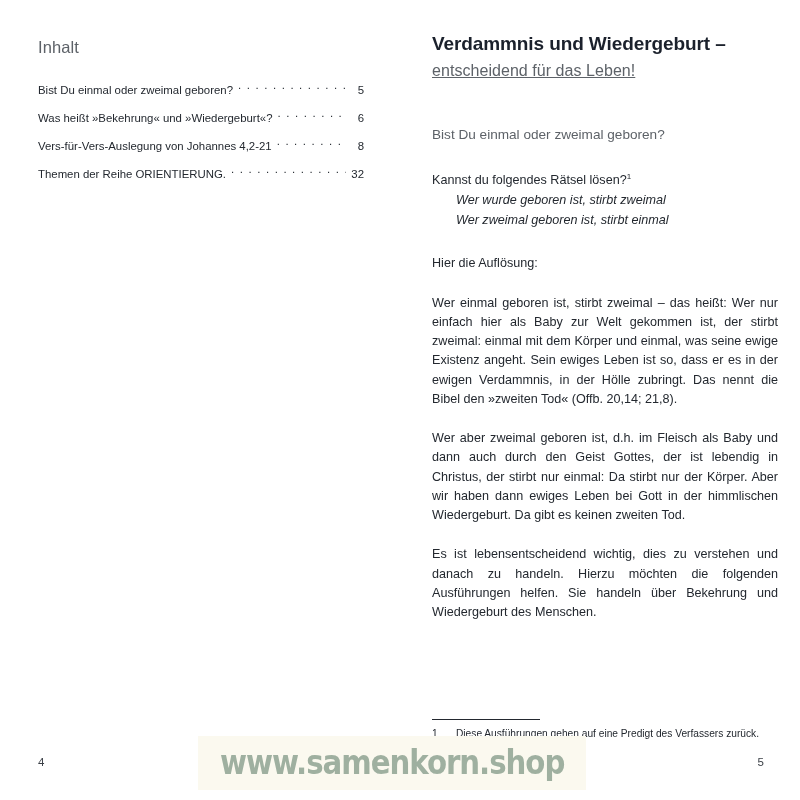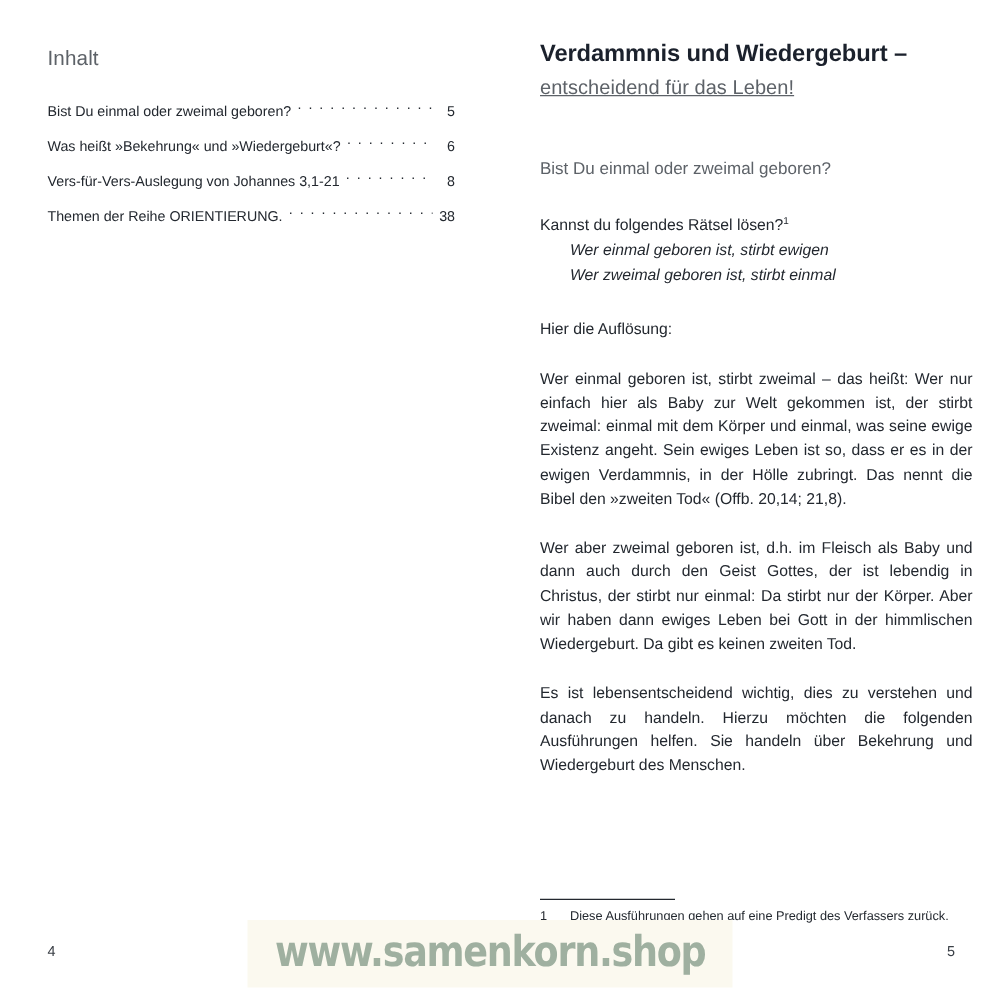--- a/index.html
+++ b/index.html
@@ -209,47 +209,47 @@
           <span class="toc-label">Bist Du einmal oder zweimal geboren?</span>
           <span class="toc-dots"></span>
           <span class="toc-page">5</span>
         </li>
         <li class="toc-row">
           <span class="toc-label">Was heißt »Bekehrung« und »Wiedergeburt«?</span>
           <span class="toc-dots"></span>
           <span class="toc-page">6</span>
         </li>
         <li class="toc-row">
-          <span class="toc-label">Vers-für-Vers-Auslegung von Johannes 3,1-21</span>
+          <span class="toc-label">Vers-für-Vers-Auslegung von Johannes 4,2-21</span>
           <span class="toc-dots"></span>
           <span class="toc-page">8</span>
         </li>
         <li class="toc-row">
           <span class="toc-label">Themen der Reihe ORIENTIERUNG.</span>
           <span class="toc-dots"></span>
-          <span class="toc-page">38</span>
+          <span class="toc-page">32</span>
         </li>
       </ul>
 
       <div class="folio folio-left">4</div>
     </div>
 
     <div class="leaf leaf-right">
 
       <h1 class="chap-title">Verdammnis und Wiedergeburt –</h1>
 
       <p class="chap-subtitle">entscheidend für das Leben!</p>
 
       <h3 class="section-head">Bist Du einmal oder zweimal geboren?</h3>
 
       <p class="para para-q">
         <span>Kannst du folgendes Rätsel lösen?</span><span class="fn-ref">1</span>
       </p>
 
-      <p class="riddle">Wer einmal geboren ist, stirbt ewigen</p>
+      <p class="riddle">Wer wurde geboren ist, stirbt zweimal</p>
       <p class="riddle">Wer zweimal geboren ist, stirbt einmal</p>
 
       <p class="para para-lead">Hier die Auflösung:</p>
 
       <p class="para">Wer einmal geboren ist, stirbt zweimal – das heißt: Wer nur einfach hier als Baby zur Welt gekommen ist, der stirbt zweimal: einmal mit dem Körper und einmal, was seine ewige Existenz angeht. Sein ewiges Leben ist so, dass er es in der ewigen Verdammnis, in der Hölle zubringt. Das nennt die Bibel den »zweiten Tod« (Offb. 20,14; 21,8).</p>
       <p class="para">Wer aber zweimal geboren ist, d.h. im Fleisch als Baby und dann auch durch den Geist Gottes, der ist lebendig in Christus, der stirbt nur einmal: Da stirbt nur der Körper. Aber wir haben dann ewiges Leben bei Gott in der himmlischen Wiedergeburt. Da gibt es keinen zweiten Tod.</p>
       <p class="para">Es ist lebensentscheidend wichtig, dies zu verstehen und danach zu handeln. Hierzu möchten die folgenden Ausführungen helfen. Sie handeln über Bekehrung und Wiedergeburt des Menschen.</p>
 
       <div class="footnote">
         <div class="footnote-rule"></div>

